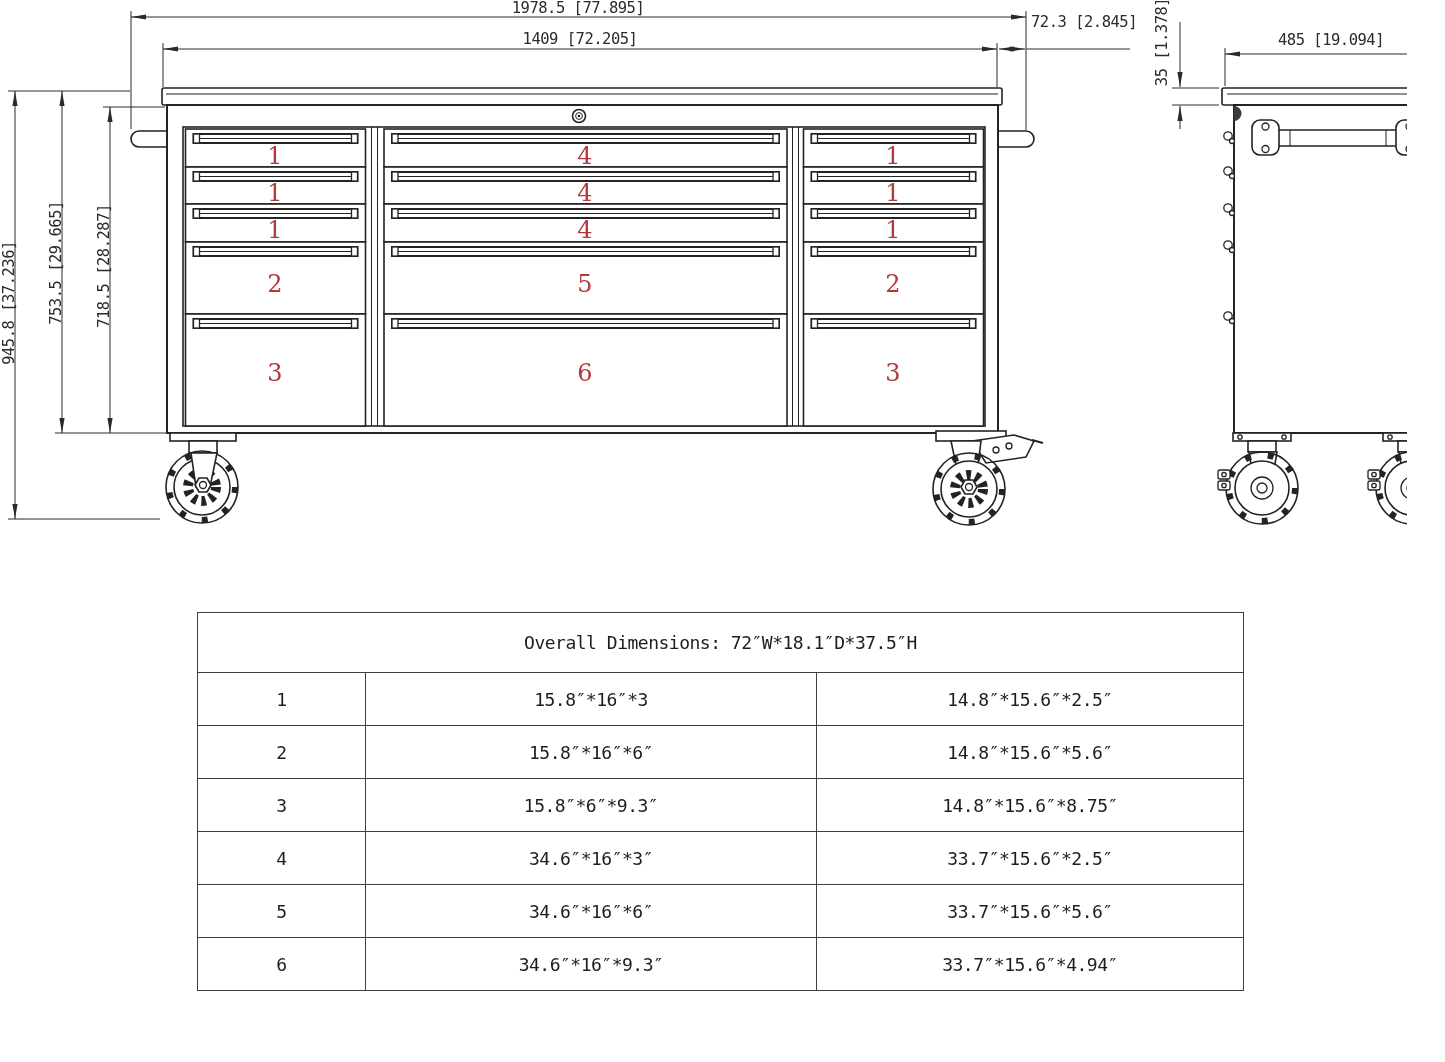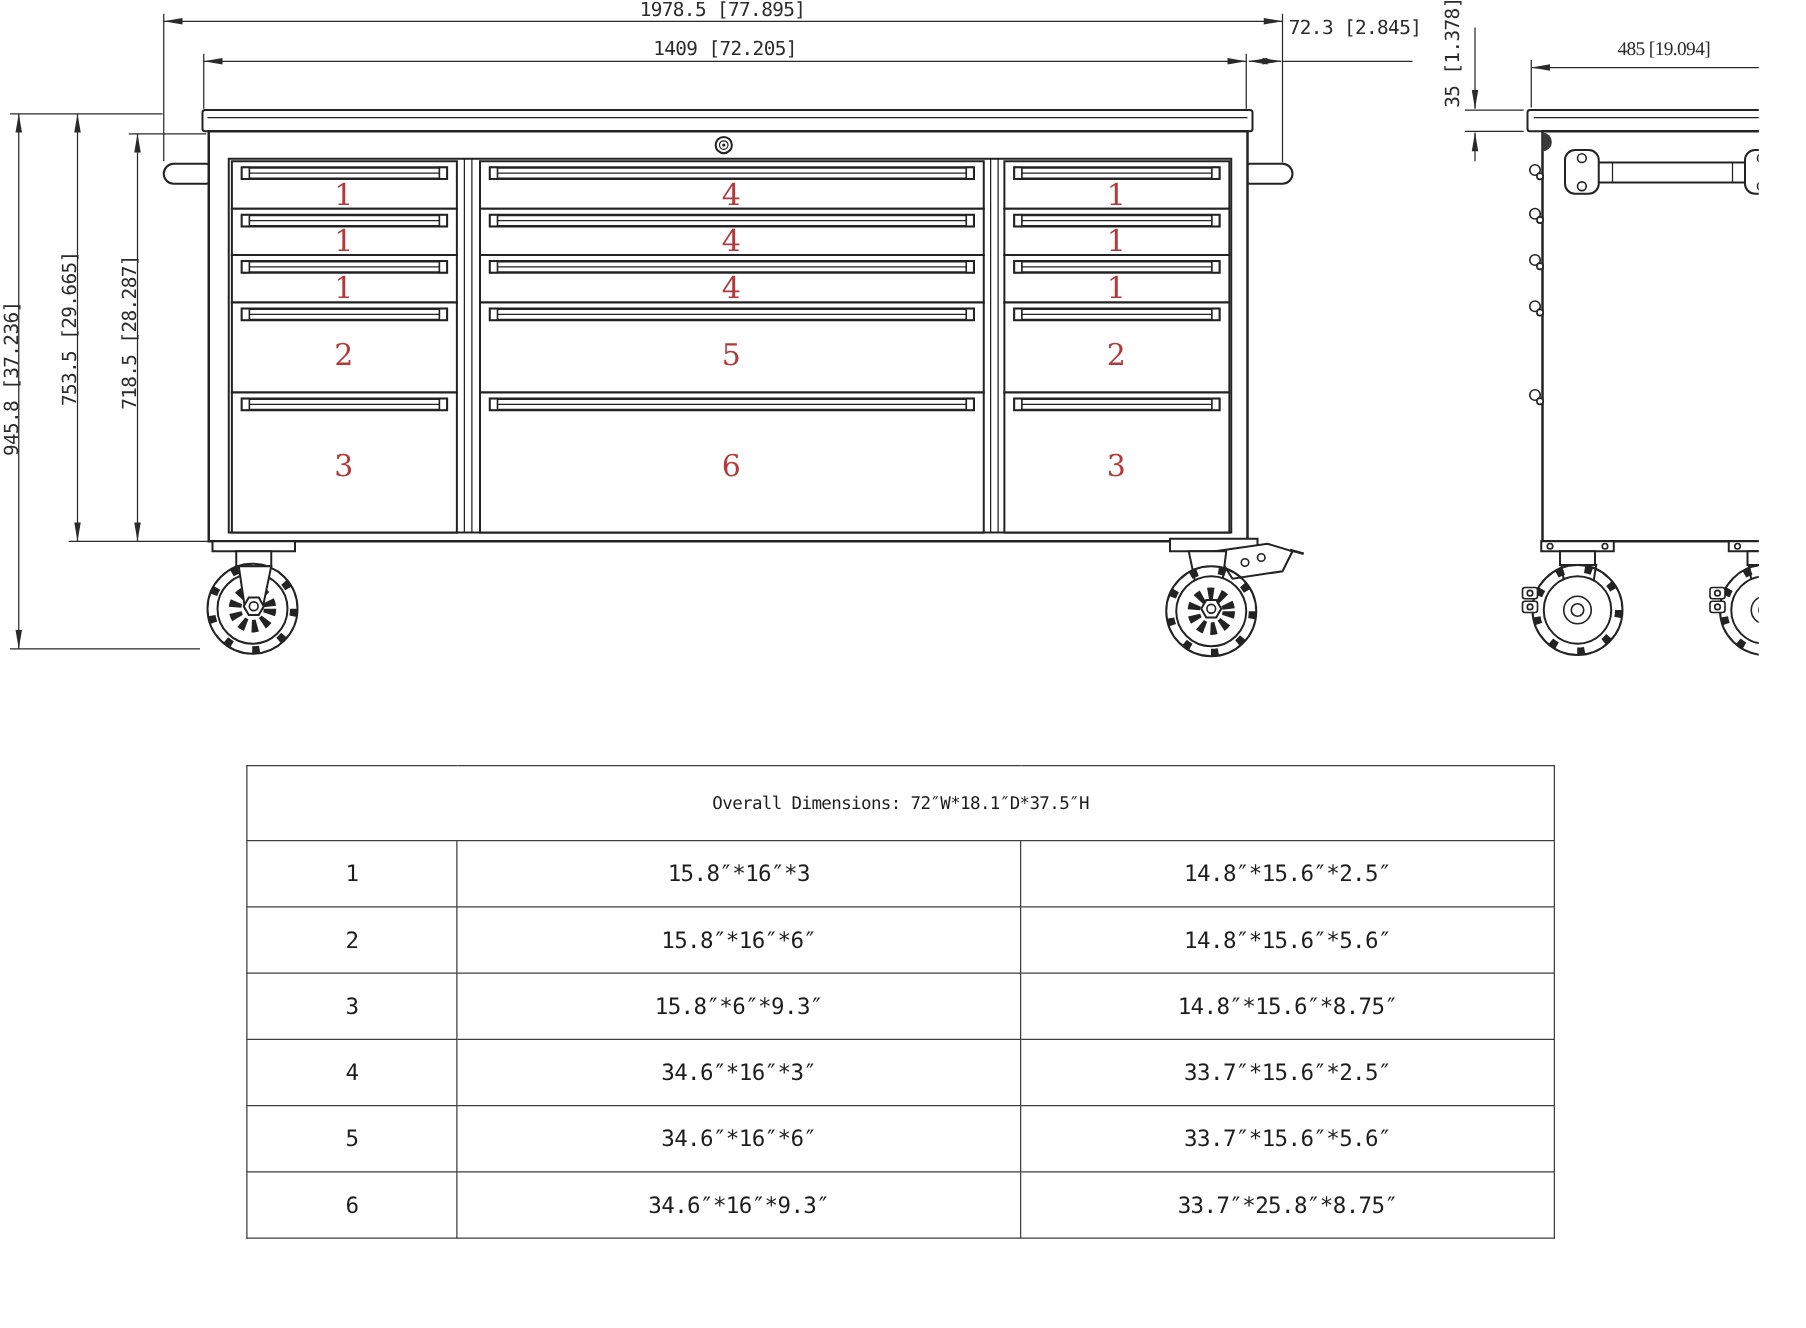--- a/index.html
+++ b/index.html
@@ -23,21 +23,21 @@
              transform:translate(-50%,-50%);letter-spacing:-0.5px;}
   .dim-label.vert{transform:translate(-50%,-50%) rotate(-90deg);}
   .drawer-num{position:absolute;font-family:"DejaVu Serif",serif;font-size:24px;color:#b23a3a;
               transform:translate(-50%,-50%);}
   
   #spec-table{position:absolute;left:197px;top:612px;width:1046px;border-collapse:collapse;
               table-layout:fixed;background:#fff;}
   #spec-table td{border:1.6px solid #3f3f3f;text-align:center;vertical-align:middle;
                  font-family:"DejaVu Sans Mono",monospace;font-size:18px;color:#1d1d1d;
                  letter-spacing:-0.5px;padding:0;}
-  #spec-table td.title-cell{height:59px;font-size:14px;}
+  #spec-table td.title-cell{height:59px;font-size:18px;}
   #spec-table td.head-cell{height:52px;}
   #spec-table td.data-cell{height:52px;}
 </style>
 </head>
 <body>
 
 <div id="canvas">
 
 <svg width="1445" height="580" viewBox="0 0 1445 580">
   <defs>
@@ -320,21 +320,21 @@
     <line class="dim" x1="1172" y1="88" x2="1219" y2="88"></line>
     <line class="dim" x1="1172" y1="105" x2="1219" y2="105"></line>
     <line class="dim" x1="1180" y1="22" x2="1180" y2="87" marker-end="url(#arw)"></line>
     <line class="dim" x1="1180" y1="129" x2="1180" y2="106" marker-end="url(#arw)"></line>
   </g>
 </svg>
 
 <span class="dim-label" style="left:578px;top:8px;">1978.5 [77.895]</span>
 <span class="dim-label" style="left:580px;top:39px;">1409 [72.205]</span>
 <span class="dim-label" style="left:1084px;top:22px;">72.3 [2.845]</span>
-<span class="dim-label" style="left:1331px;top:40px;font-family:Liberation Serif, serif;">485 [19.094]</span>
+<span class="dim-label" style="left:1331px;top:40px;">485 [19.094]</span>
 <span class="dim-label vert" style="left:1162px;top:42px;">35 [1.378]</span>
 <span class="dim-label vert" style="left:9px;top:303px;">945.8 [37.236]</span>
 <span class="dim-label vert" style="left:56px;top:263px;">753.5 [29.665]</span>
 <span class="dim-label vert" style="left:104px;top:266px;">718.5 [28.287]</span>
 
 <span class="drawer-num" style="left:275px;top:156px;">1</span>
 <span class="drawer-num" style="left:275px;top:193px;">1</span>
 <span class="drawer-num" style="left:275px;top:230px;">1</span>
 <span class="drawer-num" style="left:275px;top:284px;">2</span>
 <span class="drawer-num" style="left:275px;top:373px;">3</span>
@@ -382,18 +382,18 @@
       <td class="data-cell">33.7″*15.6″*2.5″</td>
     </tr>
     <tr>
       <td class="data-cell">5</td>
       <td class="data-cell">34.6″*16″*6″</td>
       <td class="data-cell">33.7″*15.6″*5.6″</td>
     </tr>
     <tr>
       <td class="data-cell">6</td>
       <td class="data-cell">34.6″*16″*9.3″</td>
-      <td class="data-cell">33.7″*25.8″*8.75″</td>
+      <td class="data-cell">33.7″*15.6″*4.94″</td>
     </tr>
   </tbody>
 </table>
 
 </div>
 
 </body></html>

